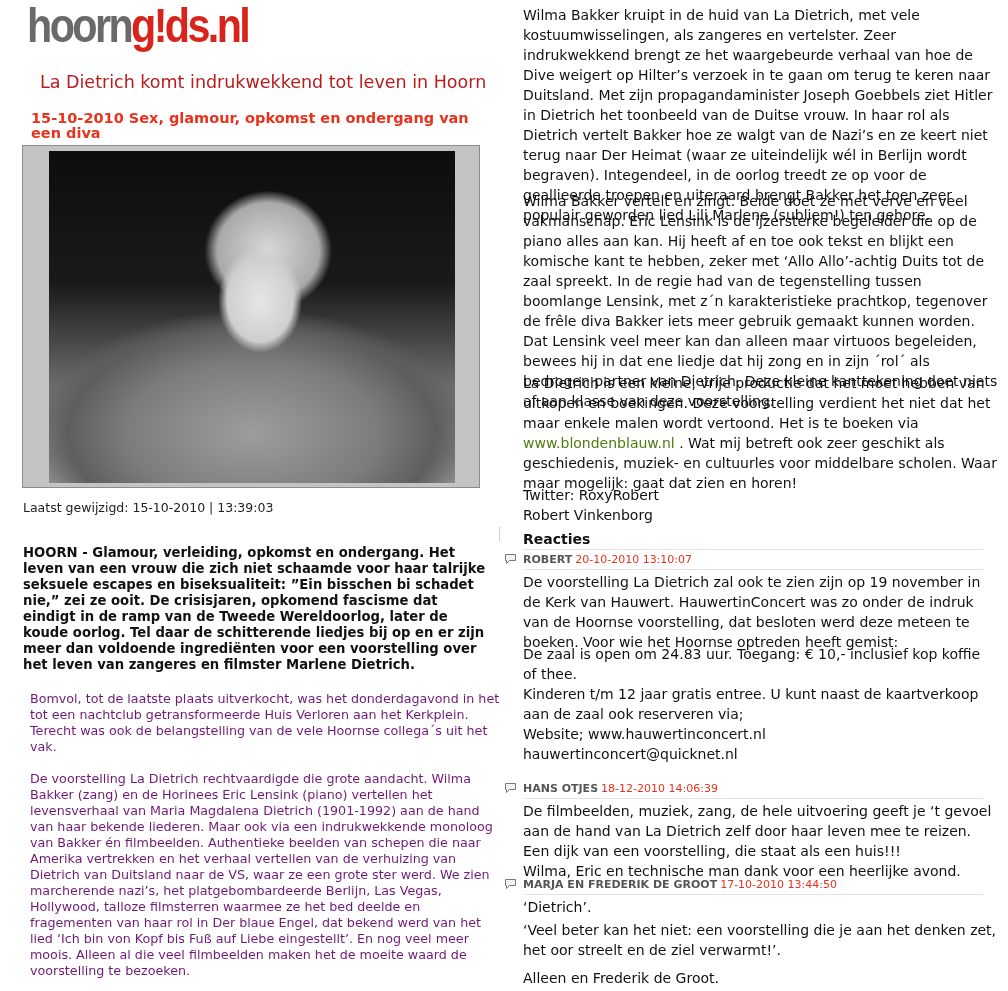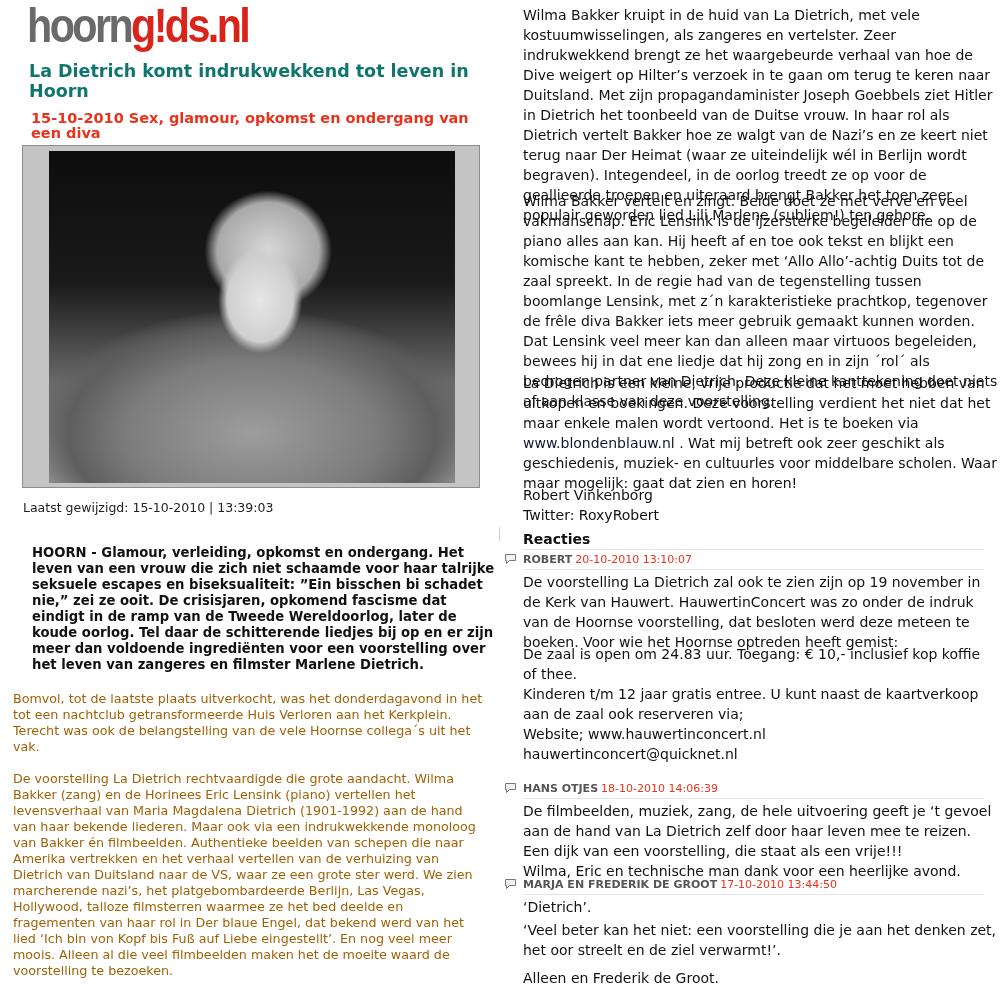--- a/index.html
+++ b/index.html
@@ -12,53 +12,53 @@
   .logo {
     position: absolute; left: 27px; top: 2px;
     font-family: "Liberation Sans", sans-serif; font-weight: bold;
     font-size: 48px; letter-spacing: -3px; line-height: 48px;
     transform: scaleX(0.86); transform-origin: left top; white-space: nowrap;
   }
   .logo .l1 { color: #6a6a6a; }
   .logo .l2 { color: #d9241c; }
 
   .title {
-    position: absolute; left: 23px; top: 55px; width: 462px; margin: 6px;
-    font-size: 17.5px; font-weight: bold; line-height: 20px; color: #0f766e;
+    position: absolute; left: 23px; top: 55px; width: 462px; margin: 17px;
+    font-size: 17.5px; font-weight: normal; line-height: 20px; color: #b91c1c;
   }
   .subtitle {
     position: absolute; left: 23px; top: 103px; width: 462px; margin: 8px;
     font-size: 14.5px; font-weight: bold; line-height: 15px; color: #e8321c;
   }
   .photo-frame {
     position: absolute; left: 22px; top: 145px; width: 458px; height: 343px;
     background: #c4c4c4; border: 1px solid #8c8c8c; box-sizing: border-box;
   }
   .photo {
     position: absolute; left: 26px; top: 5px; width: 406px; height: 332px;
     background:
       radial-gradient(ellipse 60px 75px at 52% 45%, #e6e6e6 0%, #cfcfcf 55%, transparent 70%),
       radial-gradient(ellipse 85px 80px at 54% 30%, #d8d8d8 0%, #a9a9a9 60%, transparent 75%),
       radial-gradient(ellipse 230px 130px at 50% 85%, #9d9d9d 0%, #7c7c7c 55%, #5e5e5e 80%, transparent 95%),
       linear-gradient(180deg, #0d0d0d 0%, #1a1a1a 40%, #6a6a6a 70%, #8a8a8a 100%);
   }
   .meta { position: absolute; left: 23px; top: 500px; font-size: 12.5px; line-height: 16px; color: #222; }
   .lead {
-    position: absolute; left: 32px; top: 545px; width: 470px; margin: 0;
+    position: absolute; left: 23px; top: 545px; width: 470px; margin: 0;
     font-size: 13.2px; font-weight: bold; line-height: 16px; color: #111;
   }
   .para {
-    position: absolute; left: 13px; width: 475px; margin: 0;
-    font-size: 12.7px; line-height: 16px; color: #a16207;
+    position: absolute; left: 30px; width: 475px; margin: 0;
+    font-size: 12.7px; line-height: 16px; color: #701a75;
   }
   .rpara {
     position: absolute; left: 523px; width: 475px; margin: 0;
     font-size: 14px; line-height: 20px; color: #111;
   }
-  .rpara a { color: #0f172a; text-decoration: none; text-align: center; }
+  .rpara a { color: #4d7c0f; text-decoration: none; text-align: center; }
   .divider-mark { position: absolute; left: 499px; top: 527px; width: 1px; height: 14px; background: #cfcfcf; }
 
   .reacties-title {
     position: absolute; left: 523px; top: 531px; margin: 0;
     font-size: 14px; font-weight: bold; line-height: 16px; color: #111;
   }
   .hr { position: absolute; left: 523px; width: 460px; height: 1px; background: #e4e4e4; }
   .c-head { position: absolute; left: 504px; height: 16px; font-size: 11px; line-height: 16px; white-space: nowrap; }
   .c-icon { display: inline-block; width: 13px; height: 12px; vertical-align: -2px; margin-right: 6px; }
   .c-author { font-weight: bold; color: #555; }
@@ -85,22 +85,22 @@
 <p class="lead">HOORN - Glamour, verleiding, opkomst en ondergang. Het leven van een vrouw die zich niet schaamde voor haar talrijke seksuele escapes en biseksualiteit: ”Ein bisschen bi schadet nie,” zei ze ooit. De crisisjaren, opkomend fascisme dat eindigt in de ramp van de Tweede Wereldoorlog, later de koude oorlog. Tel daar de schitterende liedjes bij op en er zijn meer dan voldoende ingrediënten voor een voorstelling over het leven van zangeres en filmster Marlene Dietrich.</p>
 
 <p class="para" style="top:691px;">Bomvol, tot de laatste plaats uitverkocht, was het donderdagavond in het tot een nachtclub getransformeerde Huis Verloren aan het Kerkplein. Terecht was ook de belangstelling van de vele Hoornse collega´s uit het vak.</p>
 <p class="para" style="top:771px;">De voorstelling La Dietrich rechtvaardigde die grote aandacht. Wilma Bakker (zang) en de Horinees Eric Lensink (piano) vertellen het levensverhaal van Maria Magdalena Dietrich (1901-1992) aan de hand van haar bekende liederen. Maar ook via een indrukwekkende monoloog van Bakker én filmbeelden. Authentieke beelden van schepen die naar Amerika vertrekken en het verhaal vertellen van de verhuizing van Dietrich van Duitsland naar de VS, waar ze een grote ster werd. We zien marcherende nazi’s, het platgebombardeerde Berlijn, Las Vegas, Hollywood, talloze filmsterren waarmee ze het bed deelde en fragementen van haar rol in Der blaue Engel, dat bekend werd van het lied ‘Ich bin von Kopf bis Fuß auf Liebe eingestellt’. En nog veel meer moois. Alleen al die veel filmbeelden maken het de moeite waard de voorstelling te bezoeken.</p>
 
 <p class="rpara" style="top:5px;">Wilma Bakker kruipt in de huid van La Dietrich, met vele kostuumwisselingen, als zangeres en vertelster. Zeer indrukwekkend brengt ze het waargebeurde verhaal van hoe de Dive weigert op Hilter’s verzoek in te gaan om terug te keren naar Duitsland. Met zijn propagandaminister Joseph Goebbels ziet Hitler in Dietrich het toonbeeld van de Duitse vrouw. In haar rol als Dietrich vertelt Bakker hoe ze walgt van de Nazi’s en ze keert niet terug naar Der Heimat (waar ze uiteindelijk wél in Berlijn wordt begraven). Integendeel, in de oorlog treedt ze op voor de geallieerde troepen en uiteraard brengt Bakker het toen zeer populair geworden lied Lili Marlene (subliem!) ten gehore.</p>
 <p class="rpara" style="top:191px;">Wilma Bakker vertelt en zingt. Beide doet ze met verve en veel vakmanschap. Eric Lensink is de ijzersterke begeleider die op de piano alles aan kan. Hij heeft af en toe ook tekst en blijkt een komische kant te hebben, zeker met ‘Allo Allo’-achtig Duits tot de zaal spreekt. In de regie had van de tegenstelling tussen boomlange Lensink, met z´n karakteristieke prachtkop, tegenover de frêle diva Bakker iets meer gebruik gemaakt kunnen worden. Dat Lensink veel meer kan dan alleen maar virtuoos begeleiden, bewees hij in dat ene liedje dat hij zong en in zijn ´rol´ als bedrogen partner van Dietrich. Deze kleine kanttekening doet niets af aan klasse van deze voorstelling.</p>
 <p class="rpara" style="top:373px;"><span>La Dietrich is een kleine, vrije productie dat het moet hebben van uitkopen en boekingen. Deze voorstelling verdient het niet dat het maar enkele malen wordt vertoond. Het is te boeken via </span><a>www.blondenblauw.nl</a><span> . Wat mij betreft ook zeer geschikt als geschiedenis, muziek- en cultuurles voor middelbare scholen. Waar maar mogelijk: gaat dat zien en horen!</span></p>
 
 <div class="rpara" style="top:485px;">
+  <div>Twitter: RoxyRobert</div>
   <div>Robert Vinkenborg</div>
-  <div>Twitter: RoxyRobert</div>
 </div>
 
 <div class="divider-mark"></div>
 
 <h3 class="reacties-title">Reacties</h3>
 <div class="hr" style="top:549px;"></div>
 
 <div class="c-head" style="top:552px;">
   <svg class="c-icon" viewBox="0 0 13 12">
       <path d="M1.5 1.5 h10 v6 h-6 l-3 3 v-3 h-1 z" fill="#f2f2f2" stroke="#777" stroke-width="1"></path>
@@ -111,26 +111,26 @@
 <div class="rpara" style="top:644px;">
   <div>De zaal is open om 24.83 uur. Toegang: € 10,- inclusief kop koffie of thee.</div>
   <div>Kinderen t/m 12 jaar gratis entree. U kunt naast de kaartverkoop aan de zaal ook reserveren via;</div>
   <div>Website; www.hauwertinconcert.nl</div>
   <div>hauwertinconcert@quicknet.nl</div>
 </div>
 
 <div class="c-head" style="top:781px;">
   <svg class="c-icon" viewBox="0 0 13 12">
       <path d="M1.5 1.5 h10 v6 h-6 l-3 3 v-3 h-1 z" fill="#f2f2f2" stroke="#777" stroke-width="1"></path>
-    </svg><span class="c-author">HANS OTJES</span><span class="c-date">18-10-2010 14:06:39</span>
+    </svg><span class="c-author">HANS OTJES</span><span class="c-date">18-12-2010 14:06:39</span>
 </div>
 <div class="hr" style="top:798px;"></div>
 <div class="rpara" style="top:801px;">
   <div>De filmbeelden, muziek, zang, de hele uitvoering geeft je ‘t gevoel aan de hand van La Dietrich zelf door haar leven mee te reizen.</div>
-  <div>Een dijk van een voorstelling, die staat als een vrije!!!</div>
+  <div>Een dijk van een voorstelling, die staat als een huis!!!</div>
   <div>Wilma, Eric en technische man dank voor een heerlijke avond.</div>
 </div>
 
 <div class="c-head" style="top:877px;">
   <svg class="c-icon" viewBox="0 0 13 12">
       <path d="M1.5 1.5 h10 v6 h-6 l-3 3 v-3 h-1 z" fill="#f2f2f2" stroke="#777" stroke-width="1"></path>
     </svg><span class="c-author">MARJA EN FREDERIK DE GROOT</span><span class="c-date">17-10-2010 13:44:50</span>
 </div>
 <div class="hr" style="top:894px;"></div>
 <p class="rpara" style="top:897px;">‘Dietrich’.</p>

